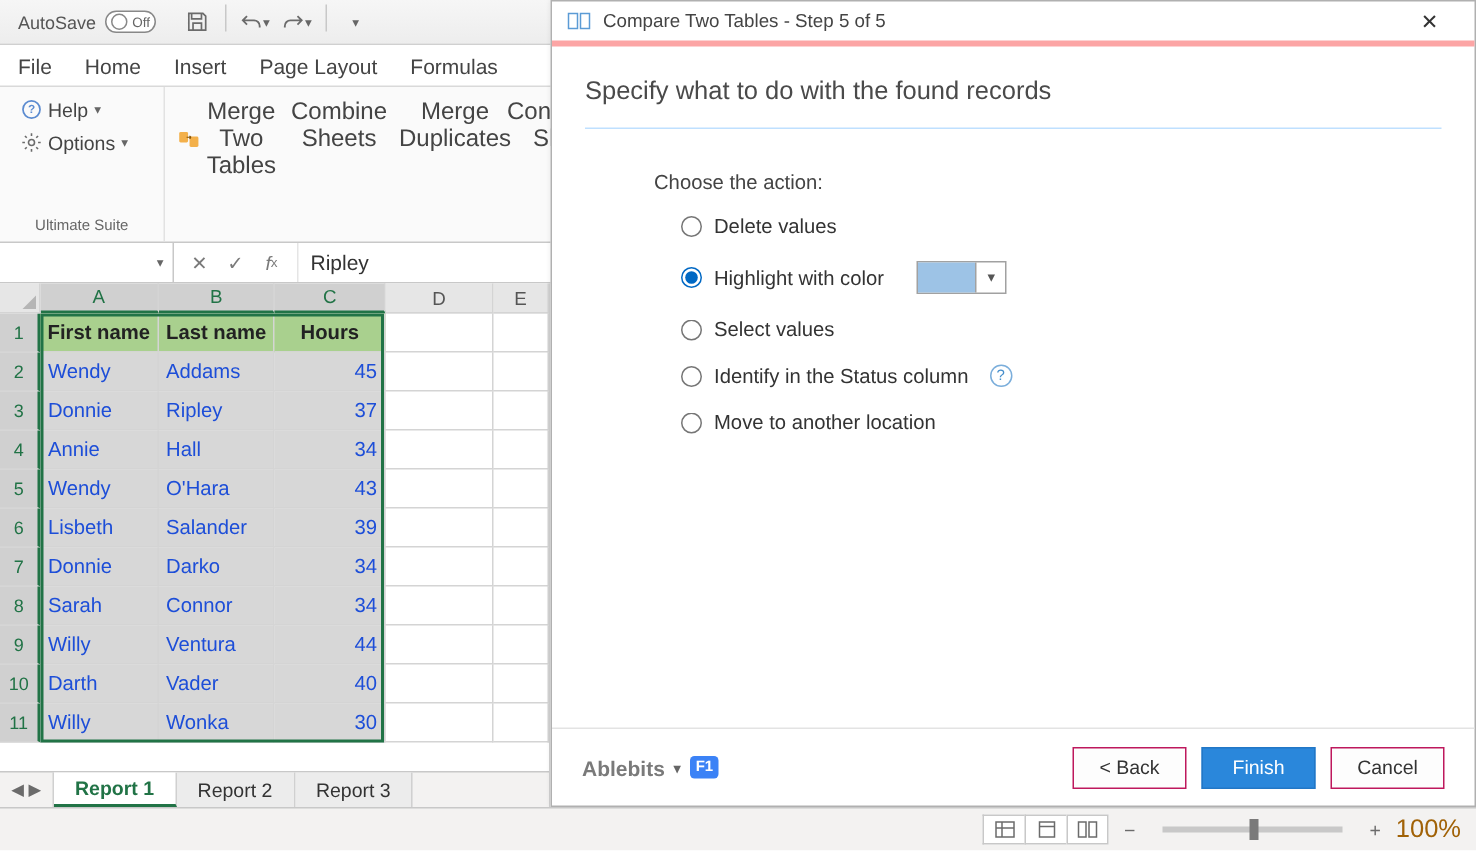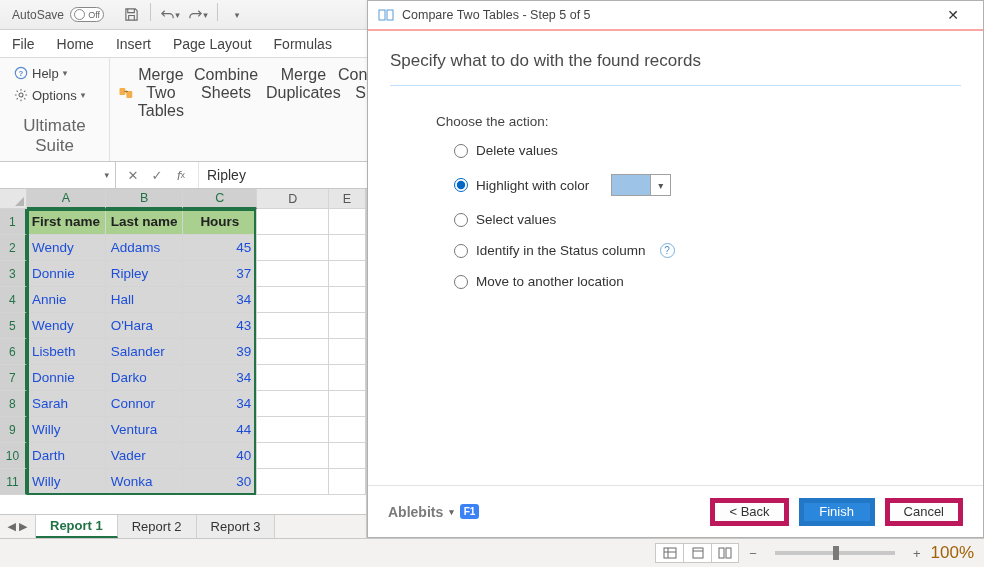--- a/index.html
+++ b/index.html
@@ -16,21 +16,21 @@
   .qat-sep{width:1px; height:18px; background:#c8c8c8; margin:0 4px;}
 
   
   .ribbon-tabs { height: 28px; background: #fff; border-bottom: 1px solid #d9d9d9; display: flex; align-items: stretch; padding-left: 12px; gap: 22px; }
   .ribbon-tab { display:flex; align-items:center; font-size: 14px; color: #444; cursor: default; }
 
   
   .ribbon { height: 104px; border-bottom: 1px solid #c8c8c8; display: flex; background: #fafafa; }
   .rgroup { border-right: 1px solid #e2e2e2; display: flex; flex-direction: column; padding: 4px 8px 2px; }
   .rgroup-body { flex: 1; display: flex; align-items: flex-start; gap: 6px; }
-  .rgroup-label { text-align: center; font-size: 17px; color: #666; padding-bottom: 3px; }
+  .rgroup-label { text-align: center; font-size: 10px; color: #666; padding-bottom: 3px; }
   .small-btn { display:flex; align-items:center; gap:4px; height:22px; padding:0 6px; font-size:13px; color:#444;}
   .big-btn { width: 66px; display: flex; flex-direction: row; align-items: center; gap: 4px; padding-top:4px; font-size:16px; color:#444; text-align:center;}
   .big-btn .ico { width: 32px; height: 32px; }
 
   
   .formula-bar { height: 27px; border-bottom: 1px solid #c8c8c8; display: flex; align-items: stretch; background:#fff;}
   .namebox { width: 116px; border-right: 1px solid #c8c8c8; display:flex; align-items:center; justify-content:space-between; padding:0 6px;}
   .namebox input{border:none; width:80px; font-size:13px; outline:none;}
   .fb-btns{display:flex; align-items:center; gap:2px; padding:0 6px; border-right:1px solid #e5e5e5;}
   .fb-btn{width:22px; height:22px; display:flex;align-items:center;justify-content:center; color:#7a7a7a; font-size:13px;}
@@ -68,40 +68,40 @@
   .statusbar{position:absolute; bottom:0; left:0; right:0; height:29px; border-top:1px solid #c8c8c8; background:#f3f2f1; display:flex; align-items:center; justify-content:flex-end; padding:0 10px; gap:10px;}
   .view-btns{display:flex; gap:0;}
   .vbtn{width:28px; height:20px; border:1px solid #c8c8c8; border-right:none; display:flex; align-items:center; justify-content:center; background:#fff;}
   .vbtn:last-child{border-right:1px solid #c8c8c8;}
   .zoom-slider{width:120px; height:4px; background:#c8c8c8; position:relative; margin:0 8px;}
   .zoom-slider::after{content:""; position:absolute; top:-5px; left:58px; width:6px; height:14px; background:#7a7a7a;}
   .zoom-pct{font-size:17px; color:#a16207;}
 
   
   .dialog{position:absolute; top:0; left:367px; right:0; height:538px; background:#fff; border:1px solid #b0b0b0; display:flex; flex-direction:column; box-shadow: -1px 0 3px rgba(0,0,0,.05);}
-  .dlg-title{height:30px; display:flex; align-items:center; padding:13px 10px; gap:8px; border-bottom:2px solid #fca5a5;}
+  .dlg-title{height:30px; display:flex; align-items:center; padding:13px 10px; gap:8px; border-bottom:4px solid #fca5a5;}
   .dlg-title-ico{width:16px; height:16px;}
   .dlg-title-txt{font-size:12.5px; color:#444; flex:1;}
   .dlg-close{width:40px; height:28px; display:flex;align-items:center;justify-content:center; font-size:14px; color:#333;}
   .dlg-body{flex:1; padding:20px 22px 10px;}
   .dlg-heading{font-size:17px; color:#4a4a4a; margin-bottom:14px;}
   .dlg-hr{height:1px; background:linear-gradient(90deg,#bfe0ff,#bfe0ff); margin-bottom:28px;}
   .action-label{font-size:13.5px; color:#444; margin-left:46px; margin-bottom:14px;}
   .radios{margin-left:64px; display:flex; flex-direction:column; gap:16px;}
   .radio{display:flex; align-items:center; gap:8px; font-size:13.5px; color:#333;}
   .radio input{width:14px; height:14px; accent-color:#0068c4;}
   .color-dd{display:inline-flex; margin-left:14px; border:1px solid #a1a1a1; height:22px;}
   .color-swatch{width:38px; background:#9dc3e6;}
   .color-btn{width:20px; display:flex;align-items:center;justify-content:center; border-left:1px solid #a1a1a1; font-size:10px; color:#555;}
   .help-q{display:inline-flex; width:15px; height:15px; border:1px solid #7baedb; border-radius:50%; color:#478fcc; font-size:10px; align-items:center; justify-content:center; margin-left:6px;}
   .dlg-footer{height:52px; border-top:1px solid #e3e3e3; display:flex; align-items:center; padding:0 20px; gap:10px;}
   .brand{display:flex; align-items:center; gap:6px; font-size:14px; color:#7a7a7a; font-weight:600;}
   .brand .f1{background:#3b82f6; color:#fff; font-size:10px; font-weight:700; padding:2px 4px; border-radius:3px;}
   .dlg-footer .spacer{flex:1;}
-  .dlg-btn{min-width:76px; height:28px; border:5px solid #be185d; background:#fdfdfd; font-size:13px; color:#333; display:flex;align-items:center;justify-content:center; padding:0 14px;}
+  .dlg-btn{min-width:76px; height:28px; border:1px solid #be185d; background:#fdfdfd; font-size:13px; color:#333; display:flex;align-items:center;justify-content:center; padding:0 14px;}
   .dlg-btn.primary{background:#2a87db; border-color:#2277c6; color:#fff;}
 
   .chev{font-size:9px; color:#666;}
 </style>
 </head>
 <body>
 
 <div class="titlebar">
   <div class="autosave">
     <span>AutoSave</span>

